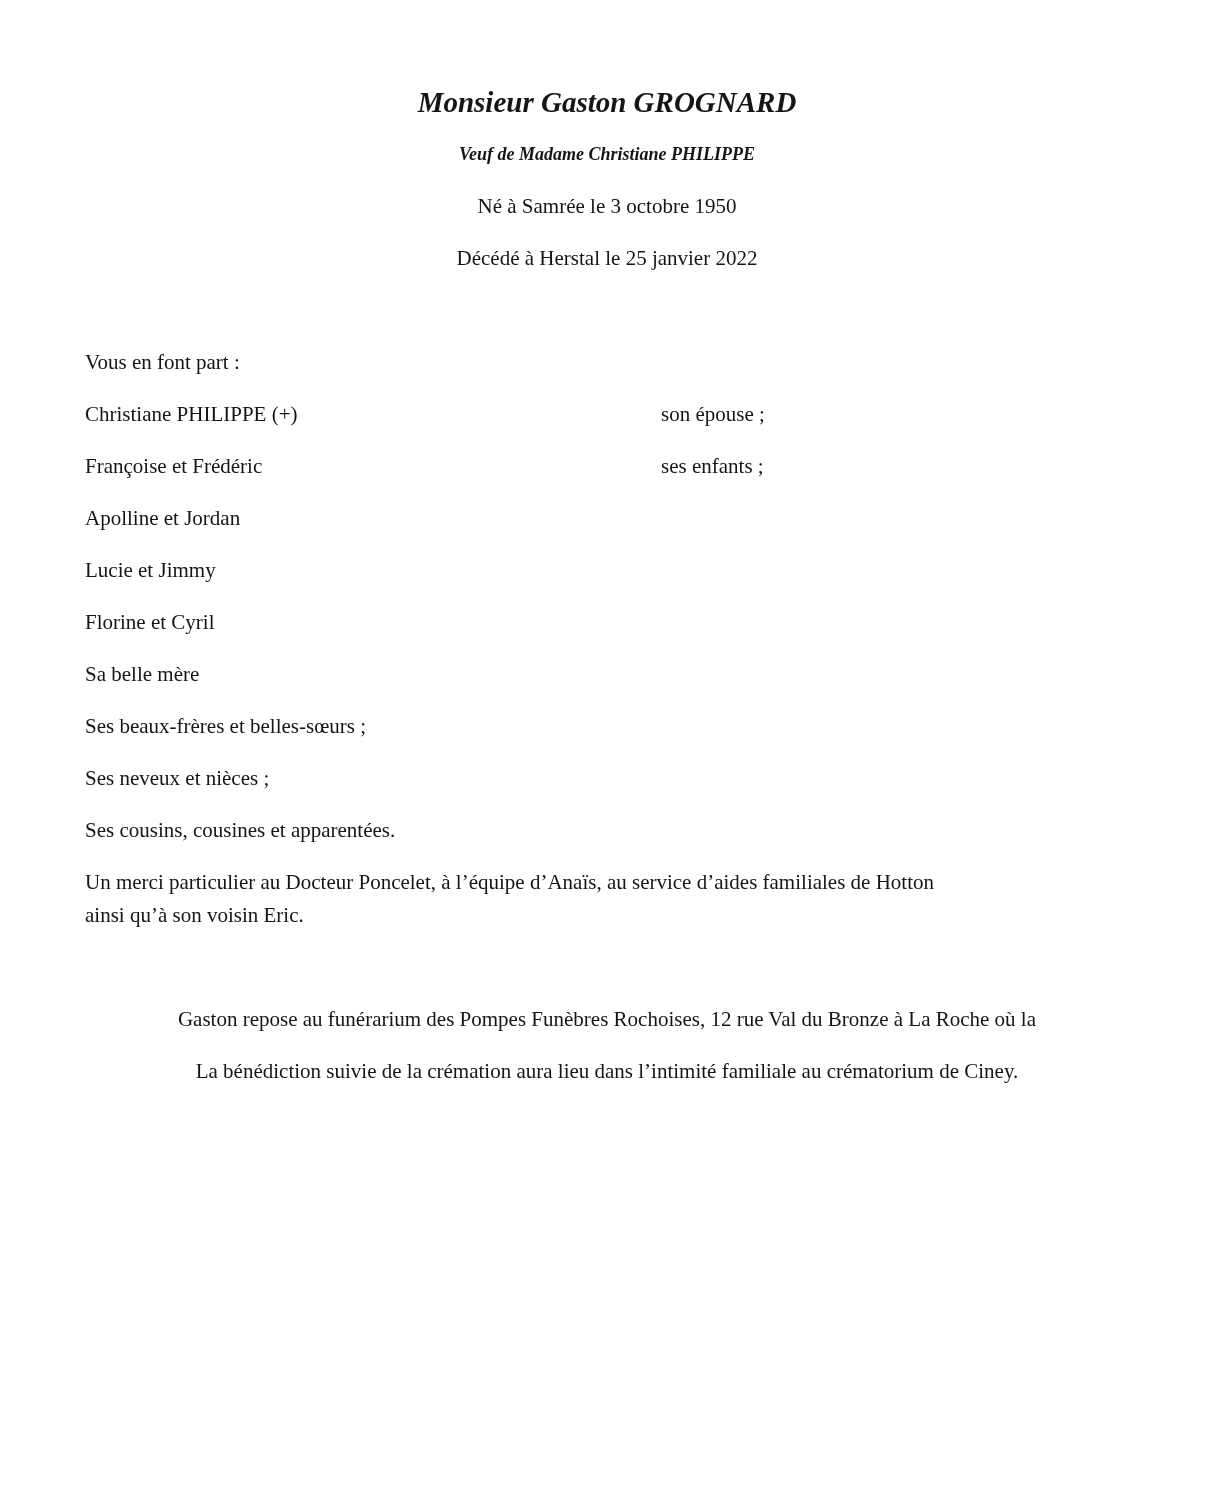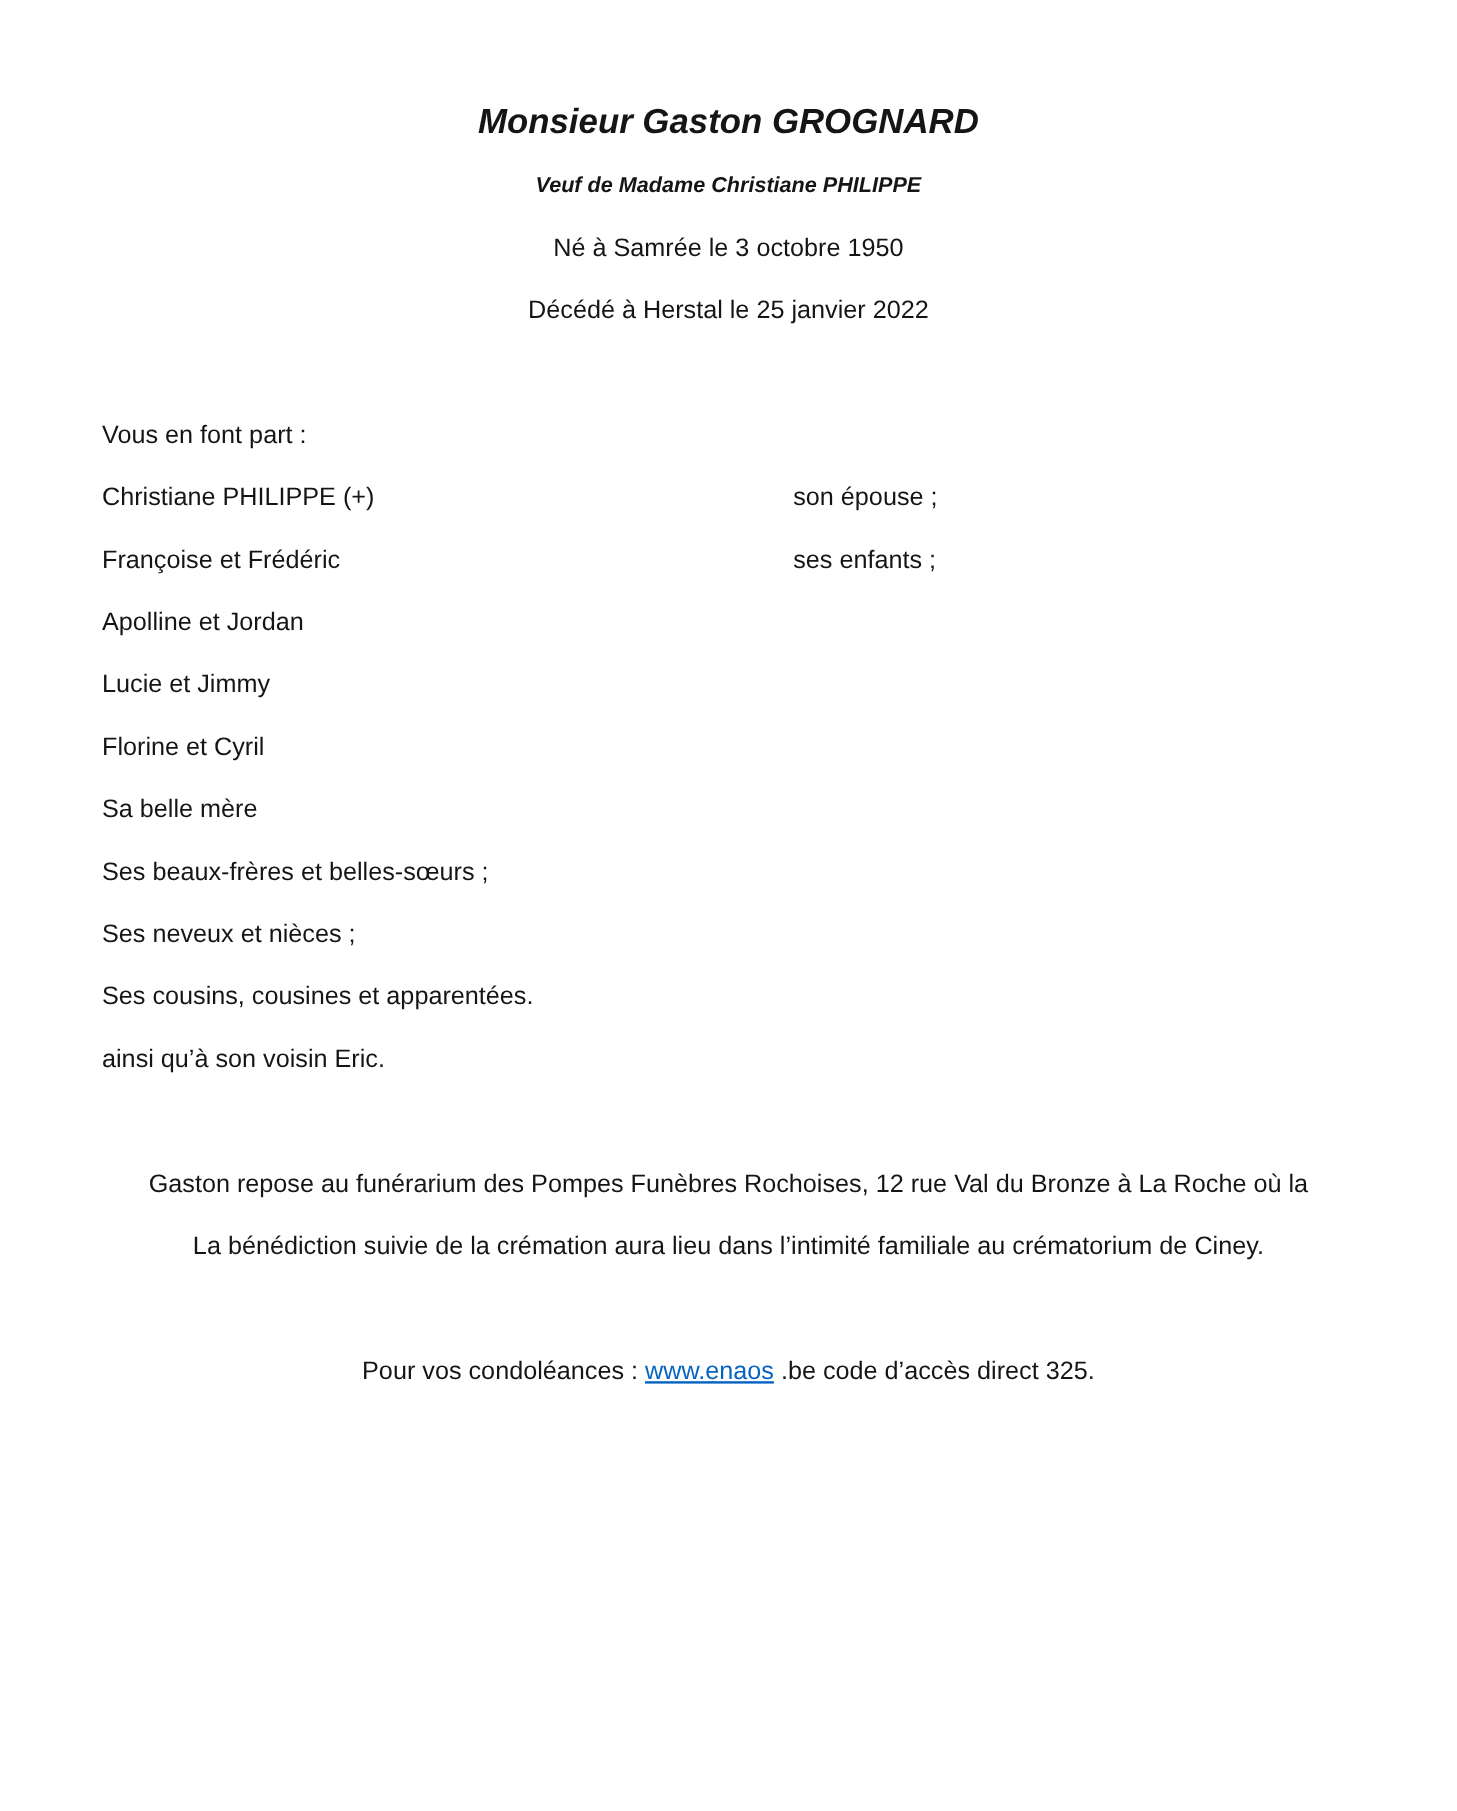--- a/index.html
+++ b/index.html
@@ -4,21 +4,21 @@
 <style>
   * { margin: 0; padding: 0; box-sizing: border-box; }
   html, body { background: #ffffff; }
   .page {
     position: relative;
     width: 1214px;
     height: 1509px;
     margin: 0 auto;
     background: #ffffff;
     color: #151515;
-    font-family: Liberation Sans, sans-serif;
+    font-family: Liberation Serif, serif;
     padding: 86px 85px 0 85px;
     overflow: hidden;
   }
   .line {
     font-size: 21px;
     line-height: 33px;
     margin: 0 0 19px 0;
   }
   .title {
     font-size: 29px;
@@ -105,32 +105,30 @@
   <div class="line row">
     <span>Ses neveux et nièces ;</span>
     <span class="relation"></span>
   </div>
   <div class="line row">
     <span>Ses cousins, cousines et apparentées.</span>
     <span class="relation"></span>
   </div>
 
   <div class="line para">
+    <span class="pline">Un merci particulier au Docteur Poncelet, à l’équipe d’Anaïs, au service d’aides familiales de Hotton</span>
     <span class="pline">ainsi qu’à son voisin Eric.</span>
   </div>
 
   <div class="spacer"></div>
 
   <div class="line para wide">
     <span class="pline">Gaston repose au funérarium des Pompes Funèbres Rochoises, 12 rue Val du Bronze à La Roche où la</span>
   </div>
 
   <div class="line para wide">
     <span class="pline">La bénédiction suivie de la crémation aura lieu dans l’intimité familiale au crématorium de Ciney.</span>
   </div>
 
   <div class="spacer"></div>
 
-  <div class="line para wide">
-    <span class="pline"><span>Pour vos condoléances : </span><a class="link">www.enaos</a><span> .be code d’accès direct 325.</span></span>
-  </div>
 
 </div>
 
 </body></html>

